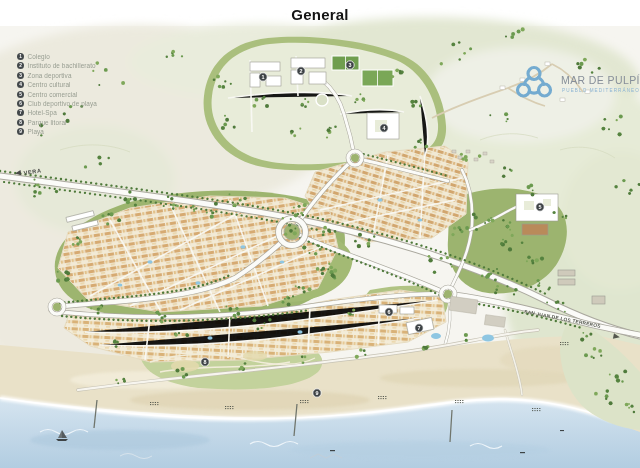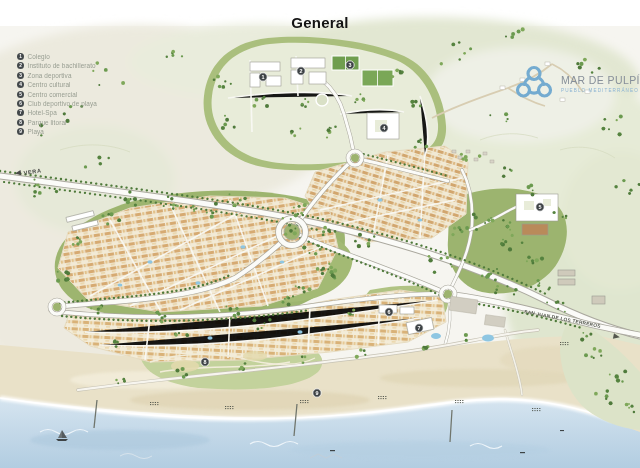--- a/index.html
+++ b/index.html
@@ -2,38 +2,38 @@
 <html><head>
 <meta charset="utf-8">
 <style>
   html,body{margin:0;padding:0;}
   body{
     width:640px;height:468px;position:relative;overflow:hidden;
     background:#ffffff;font-family:"Liberation Sans",sans-serif;
     -webkit-font-smoothing:antialiased;
   }
   .page-title{
-    position:absolute;top:14px;left:0;width:640px;text-align:center;
+    position:absolute;top:6px;left:0;width:640px;text-align:center;
     font-size:15px;font-weight:bold;color:#141414;letter-spacing:.2px;z-index:30;
   }
   svg.map{position:absolute;left:0;top:0;z-index:1;}
   
   .legend{
     position:absolute;left:17px;top:53px;z-index:40;list-style:none;margin:0;padding:0;
   }
   .legend li{display:flex;align-items:center;margin-bottom:2.4px;}
   .lnum{
     width:7px;height:7px;border-radius:50%;background:#43484b;color:#fff;
     font-size:4.8px;line-height:7px;text-align:center;font-weight:bold;flex:0 0 7px;
   }
   .llabel{font-size:6.4px;color:#979d91;margin-left:3.5px;white-space:nowrap;letter-spacing:.1px;}
   
   .logo{position:absolute;left:511px;top:60px;width:128px;z-index:40;display:flex;align-items:center;}
   .logo-icon{width:46px;height:46px;flex:0 0 46px;}
-  .logo-text{margin-left:4px;}
+  .logo-text{margin-left:4px;text-align:right;}
   .logo-name{font-size:10.5px;color:#878f99;letter-spacing:.4px;white-space:nowrap;}
   .logo-tag{font-size:4.6px;color:#8cb4d4;letter-spacing:1.1px;margin-top:2px;white-space:nowrap;}
 </style>
 </head>
 <body>
 
 <div class="page-title">General</div>
 
 <svg class="map" width="640" height="468" viewBox="0 0 640 468">
   <defs>

